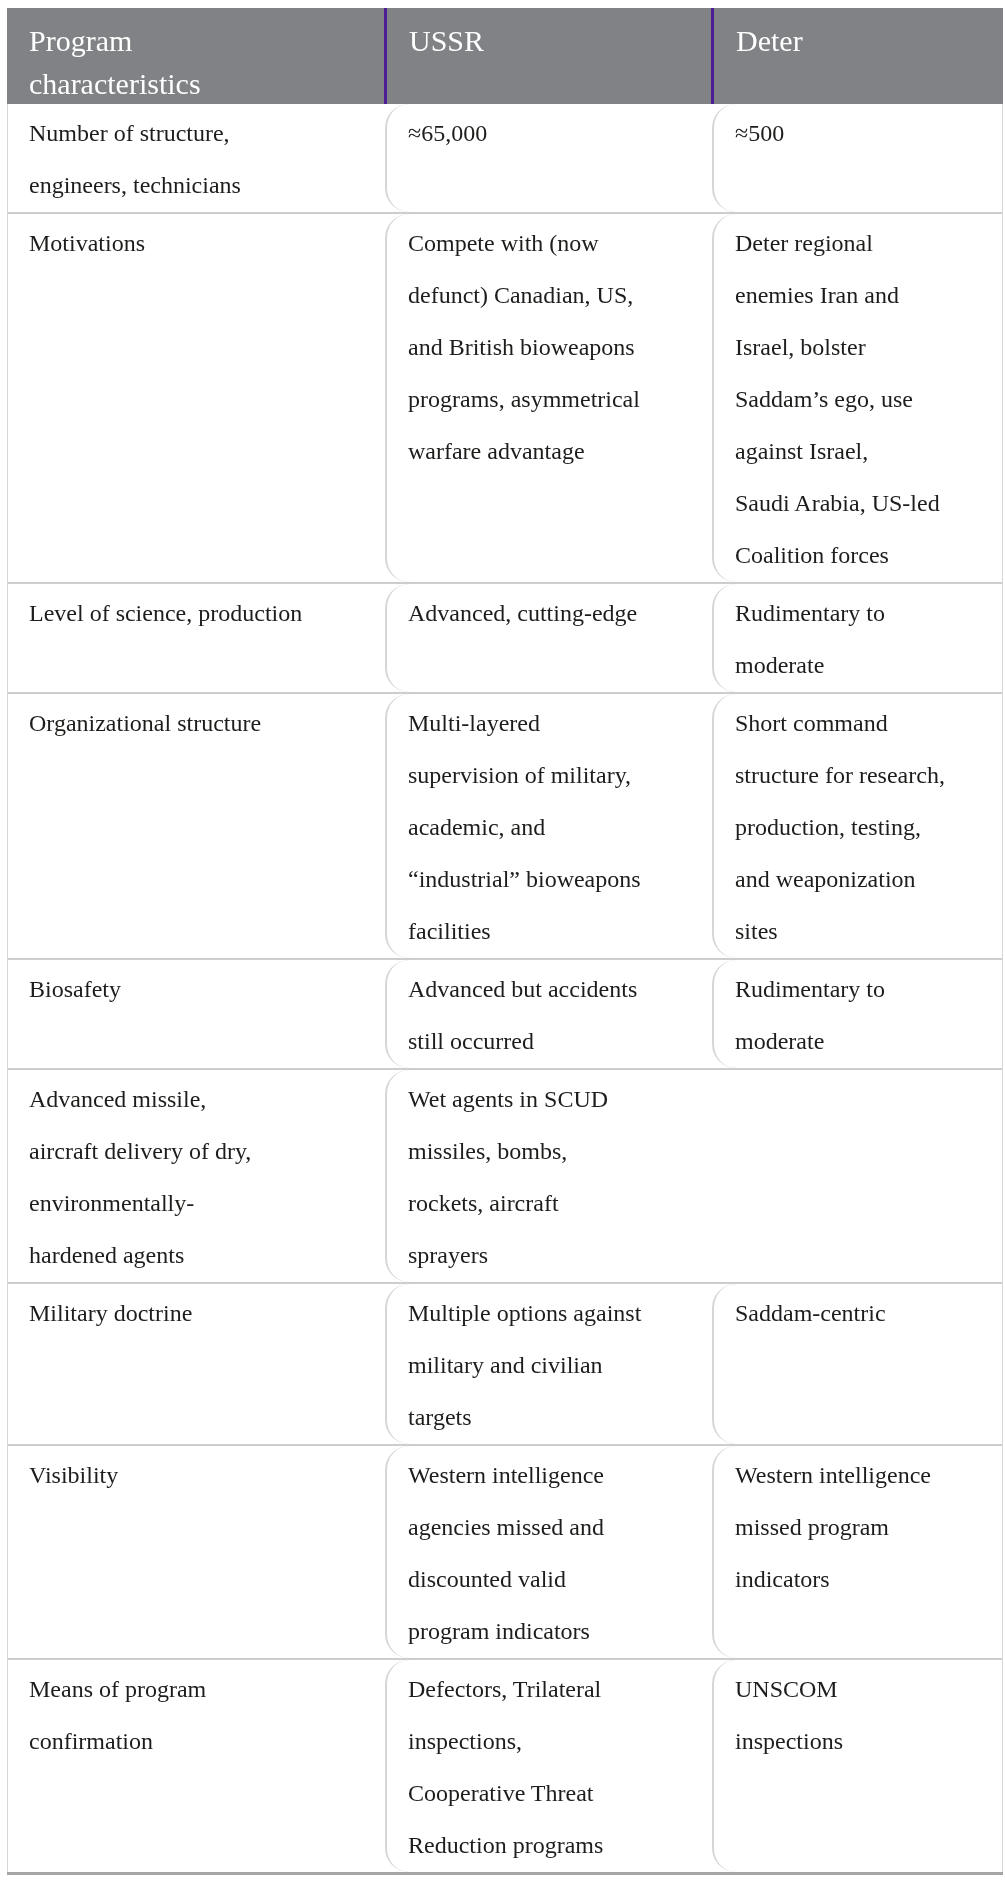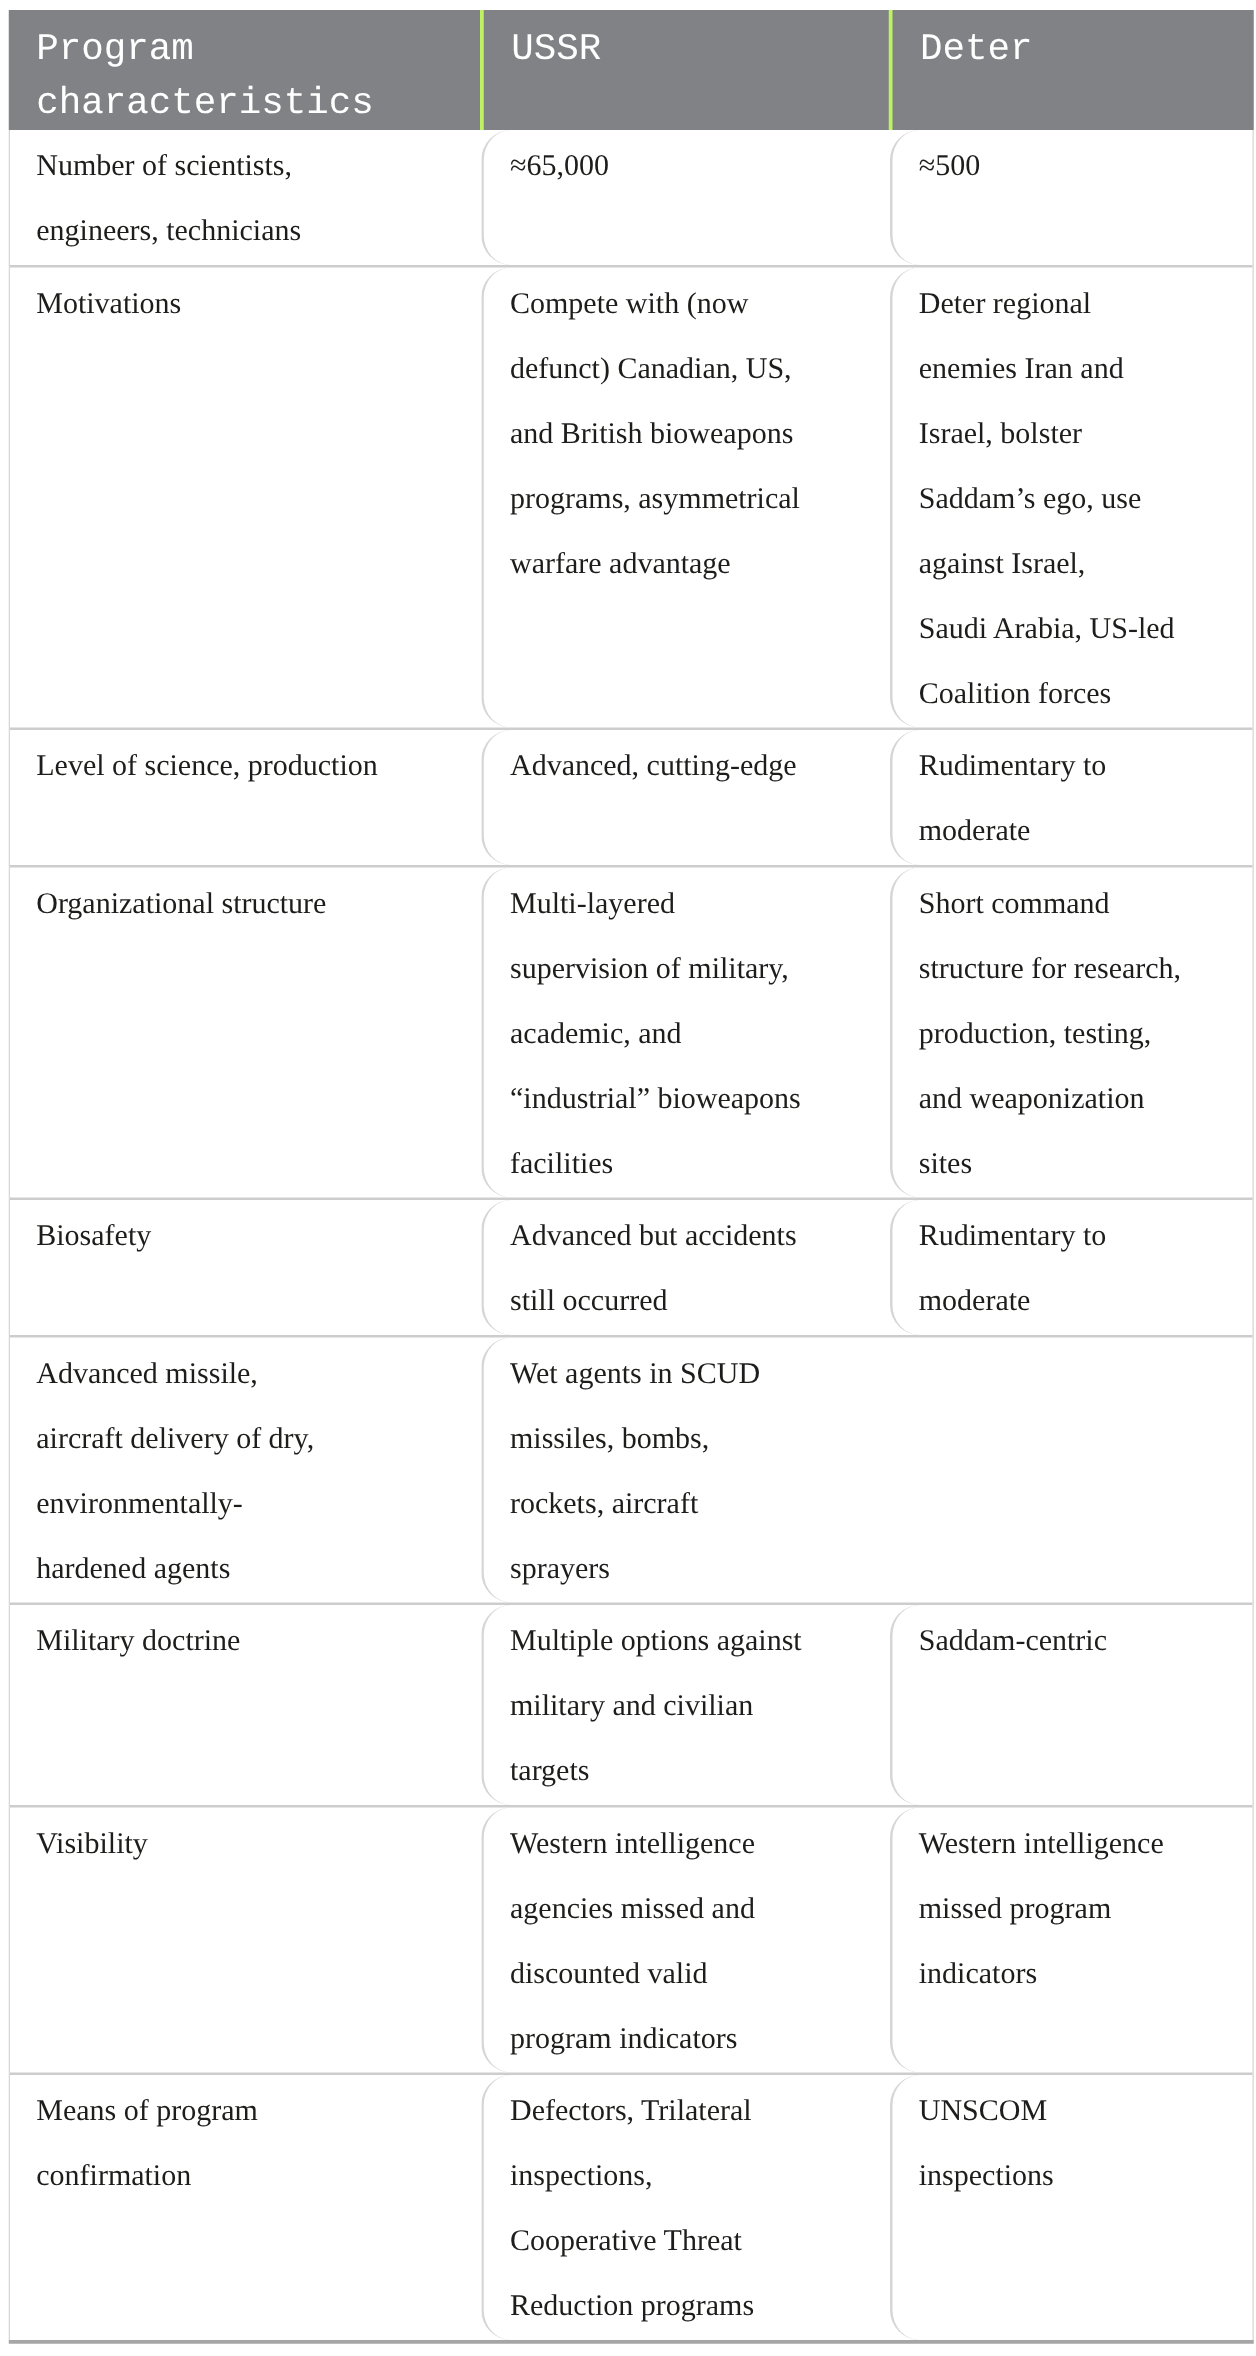--- a/index.html
+++ b/index.html
@@ -24,28 +24,28 @@
   }
   
   .thead {
     background: #808285;
   }
   .th {
     box-sizing: border-box;
     height: 96px;
     padding: 11px 10px 0 22px;
     color: #ffffff;
-    font-family: Liberation Mono, monospace;
+    font-family: Liberation Serif, serif;
     font-size: 30px;
     line-height: 43px;
     font-weight: 400;
     white-space: pre-line;
   }
   .th + .th {
-    border-left: 3px solid #bef264;
+    border-left: 3px solid #4c1d95;
   }
   
   .tbody {
     border-left: 1px solid #d6d6d6;
     border-right: 1px solid #d6d6d6;
   }
   .tr {
     border-bottom: 2px solid #cdcdcd;
   }
   .tr:last-child {
@@ -74,21 +74,21 @@
   <div class="thead grid-row">
     <div class="th">Program
 characteristics</div>
     <div class="th">USSR</div>
     <div class="th">Deter</div>
   </div>
 
   <div class="tbody">
 
     <div class="tr grid-row">
-      <div class="td">Number of scientists,
+      <div class="td">Number of structure,
 engineers, technicians</div>
       <div class="td">≈65,000</div>
       <div class="td">≈500</div>
     </div>
 
     <div class="tr grid-row">
       <div class="td">Motivations</div>
       <div class="td">Compete with (now
 defunct) Canadian, US,
 and British bioweapons

